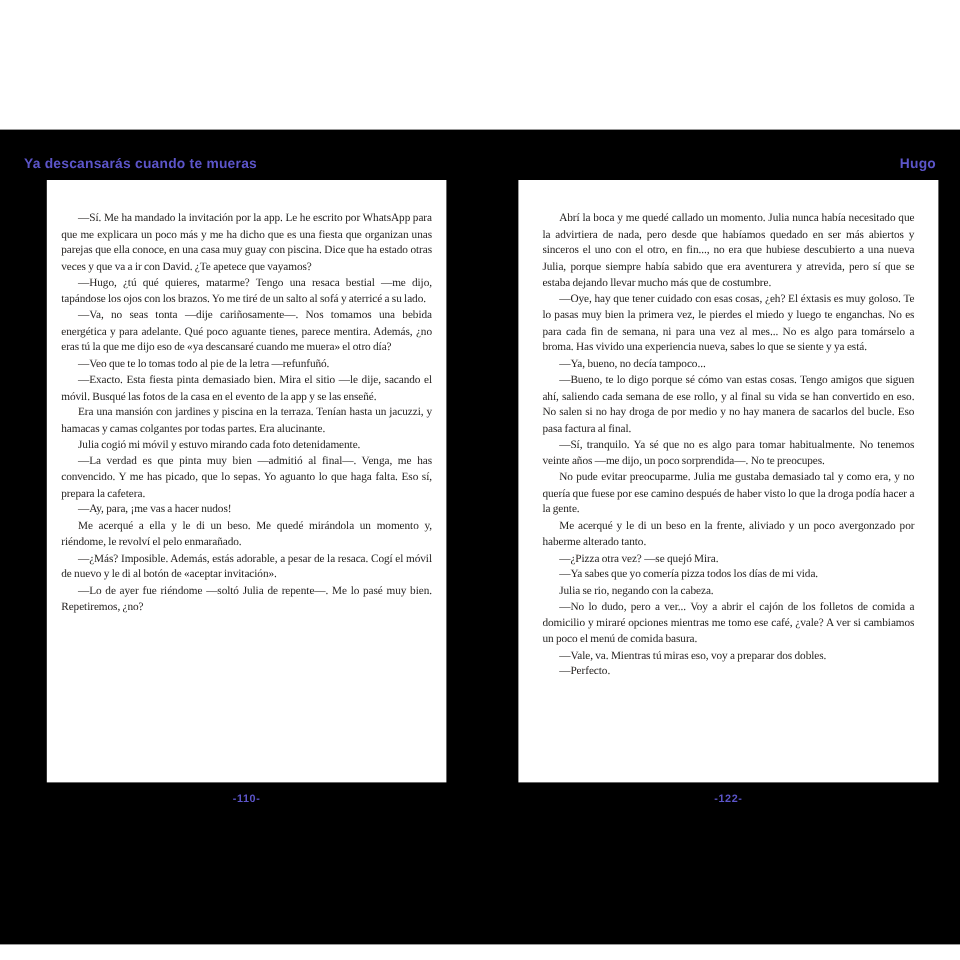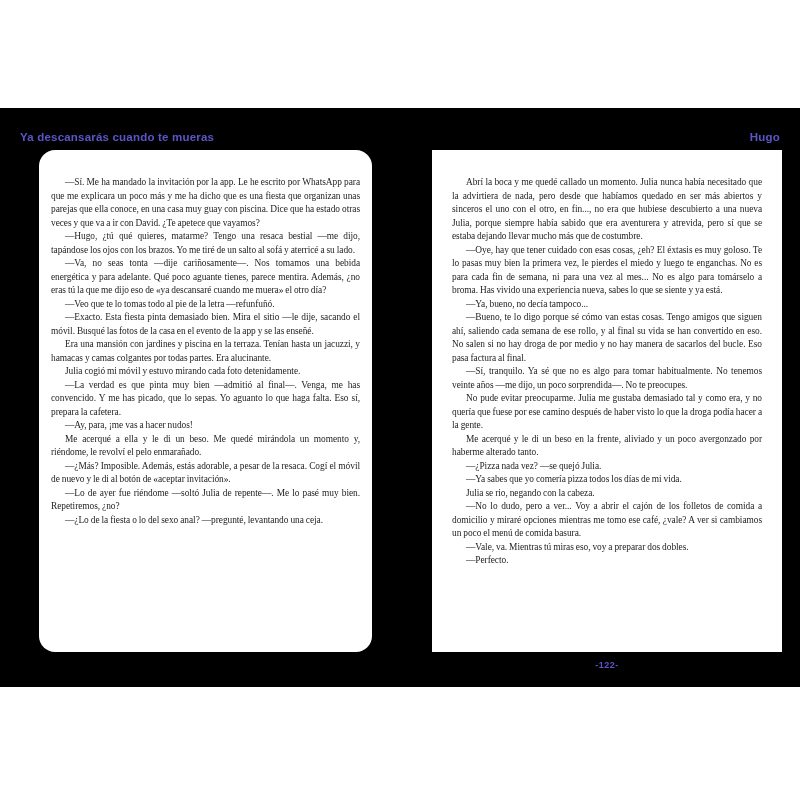--- a/index.html
+++ b/index.html
@@ -1,34 +1,34 @@
 <!DOCTYPE html>
 <html><head>
 <meta charset="utf-8">
 <style>
   html,body{margin:0;padding:0;}
   body{
     width:800px;height:800px;position:relative;background:#ffffff;
     font-family:"Liberation Serif", serif;overflow:hidden;
   }
   .reader-band{
-    position:absolute;top:108px;left:0;width:800px;height:579px;
+    position:absolute;top:108px;left:0;width:800px;height:679px;
     background:#000000;
   }
   .running-header{
     position:absolute;top:23px;left:20px;right:20px;
     display:flex;justify-content:space-between;align-items:baseline;
     font-family:"Liberation Sans", sans-serif;font-weight:700;
     font-size:11.5px;letter-spacing:.2px;color:#5c55c9;
   }
   .page{
     position:absolute;top:42px;background:#ffffff;color:#201d1b;
     overflow:hidden;box-sizing:border-box;height:502px;
   }
-  .page-left{left:39px;width:333px;padding:26px 12px 16px 12px;border-radius:16px;}
+  .page-left{left:39px;width:333px;padding:26px 12px 16px 12px;}
   .page-right{left:432px;width:350px;padding:26px 20px 16px 20px;}
   .page-text{
     font-size:9.4px;line-height:13.5px;letter-spacing:-0.05px;word-spacing:-0.3px;
   }
   .para{margin:0;text-indent:14px;text-align:justify;}
   .folio{
     position:absolute;top:552px;text-align:center;
     font-family:"Liberation Sans", sans-serif;font-weight:700;
     font-size:9px;color:#5c55c9;letter-spacing:.5px;
   }
@@ -52,38 +52,38 @@
         <p class="para">—Va, no seas tonta —dije cariñosamente—. Nos tomamos una bebida energética y para adelante. Qué poco aguante tienes, parece mentira. Además, ¿no eras tú la que me dijo eso de «ya descansaré cuando me muera» el otro día?</p>
         <p class="para">—Veo que te lo tomas todo al pie de la letra —refunfuñó.</p>
         <p class="para">—Exacto. Esta fiesta pinta demasiado bien. Mira el sitio —le dije, sacando el móvil. Busqué las fotos de la casa en el evento de la app y se las enseñé.</p>
         <p class="para">Era una mansión con jardines y piscina en la terraza. Tenían hasta un jacuzzi, y hamacas y camas colgantes por todas partes. Era alucinante.</p>
         <p class="para">Julia cogió mi móvil y estuvo mirando cada foto detenidamente.</p>
         <p class="para">—La verdad es que pinta muy bien —admitió al final—. Venga, me has convencido. Y me has picado, que lo sepas. Yo aguanto lo que haga falta. Eso sí, prepara la cafetera.</p>
         <p class="para">—Ay, para, ¡me vas a hacer nudos!</p>
         <p class="para">Me acerqué a ella y le di un beso. Me quedé mirándola un momento y, riéndome, le revolví el pelo enmarañado.</p>
         <p class="para">—¿Más? Imposible. Además, estás adorable, a pesar de la resaca. Cogí el móvil de nuevo y le di al botón de «aceptar invitación».</p>
         <p class="para">—Lo de ayer fue riéndome —soltó Julia de repente—. Me lo pasé muy bien. Repetiremos, ¿no?</p>
-        <p class="para">—¿Lo de la fiesta o lo del sexo anal? —pregunté, levantando una ceja.</p>
       </div>
   </div>
 
   <div class="page page-right">
     <div class="page-text">
         <p class="para">Abrí la boca y me quedé callado un momento. Julia nunca había necesitado que la advirtiera de nada, pero desde que habíamos quedado en ser más abiertos y sinceros el uno con el otro, en fin..., no era que hubiese descubierto a una nueva Julia, porque siempre había sabido que era aventurera y atrevida, pero sí que se estaba dejando llevar mucho más que de costumbre.</p>
         <p class="para">—Oye, hay que tener cuidado con esas cosas, ¿eh? El éxtasis es muy goloso. Te lo pasas muy bien la primera vez, le pierdes el miedo y luego te enganchas. No es para cada fin de semana, ni para una vez al mes... No es algo para tomárselo a broma. Has vivido una experiencia nueva, sabes lo que se siente y ya está.</p>
         <p class="para">—Ya, bueno, no decía tampoco...</p>
         <p class="para">—Bueno, te lo digo porque sé cómo van estas cosas. Tengo amigos que siguen ahí, saliendo cada semana de ese rollo, y al final su vida se han convertido en eso. No salen si no hay droga de por medio y no hay manera de sacarlos del bucle. Eso pasa factura al final.</p>
         <p class="para">—Sí, tranquilo. Ya sé que no es algo para tomar habitualmente. No tenemos veinte años —me dijo, un poco sorprendida—. No te preocupes.</p>
         <p class="para">No pude evitar preocuparme. Julia me gustaba demasiado tal y como era, y no quería que fuese por ese camino después de haber visto lo que la droga podía hacer a la gente.</p>
         <p class="para">Me acerqué y le di un beso en la frente, aliviado y un poco avergonzado por haberme alterado tanto.</p>
-        <p class="para">—¿Pizza nada vez? —se quejó Julia.</p>
+        <p class="para">—¿Pizza otra vez? —se quejó Mira.</p>
         <p class="para">—Ya sabes que yo comería pizza todos los días de mi vida.</p>
         <p class="para">Julia se rio, negando con la cabeza.</p>
         <p class="para">—No lo dudo, pero a ver... Voy a abrir el cajón de los folletos de comida a domicilio y miraré opciones mientras me tomo ese café, ¿vale? A ver si cambiamos un poco el menú de comida basura.</p>
         <p class="para">—Vale, va. Mientras tú miras eso, voy a preparar dos dobles.</p>
         <p class="para">—Perfecto.</p>
       </div>
   </div>
 
+  <div class="folio folio-left">-110-</div>
 
   <div class="folio folio-right">-122-</div>
 
 </div>
 
 </body></html>

